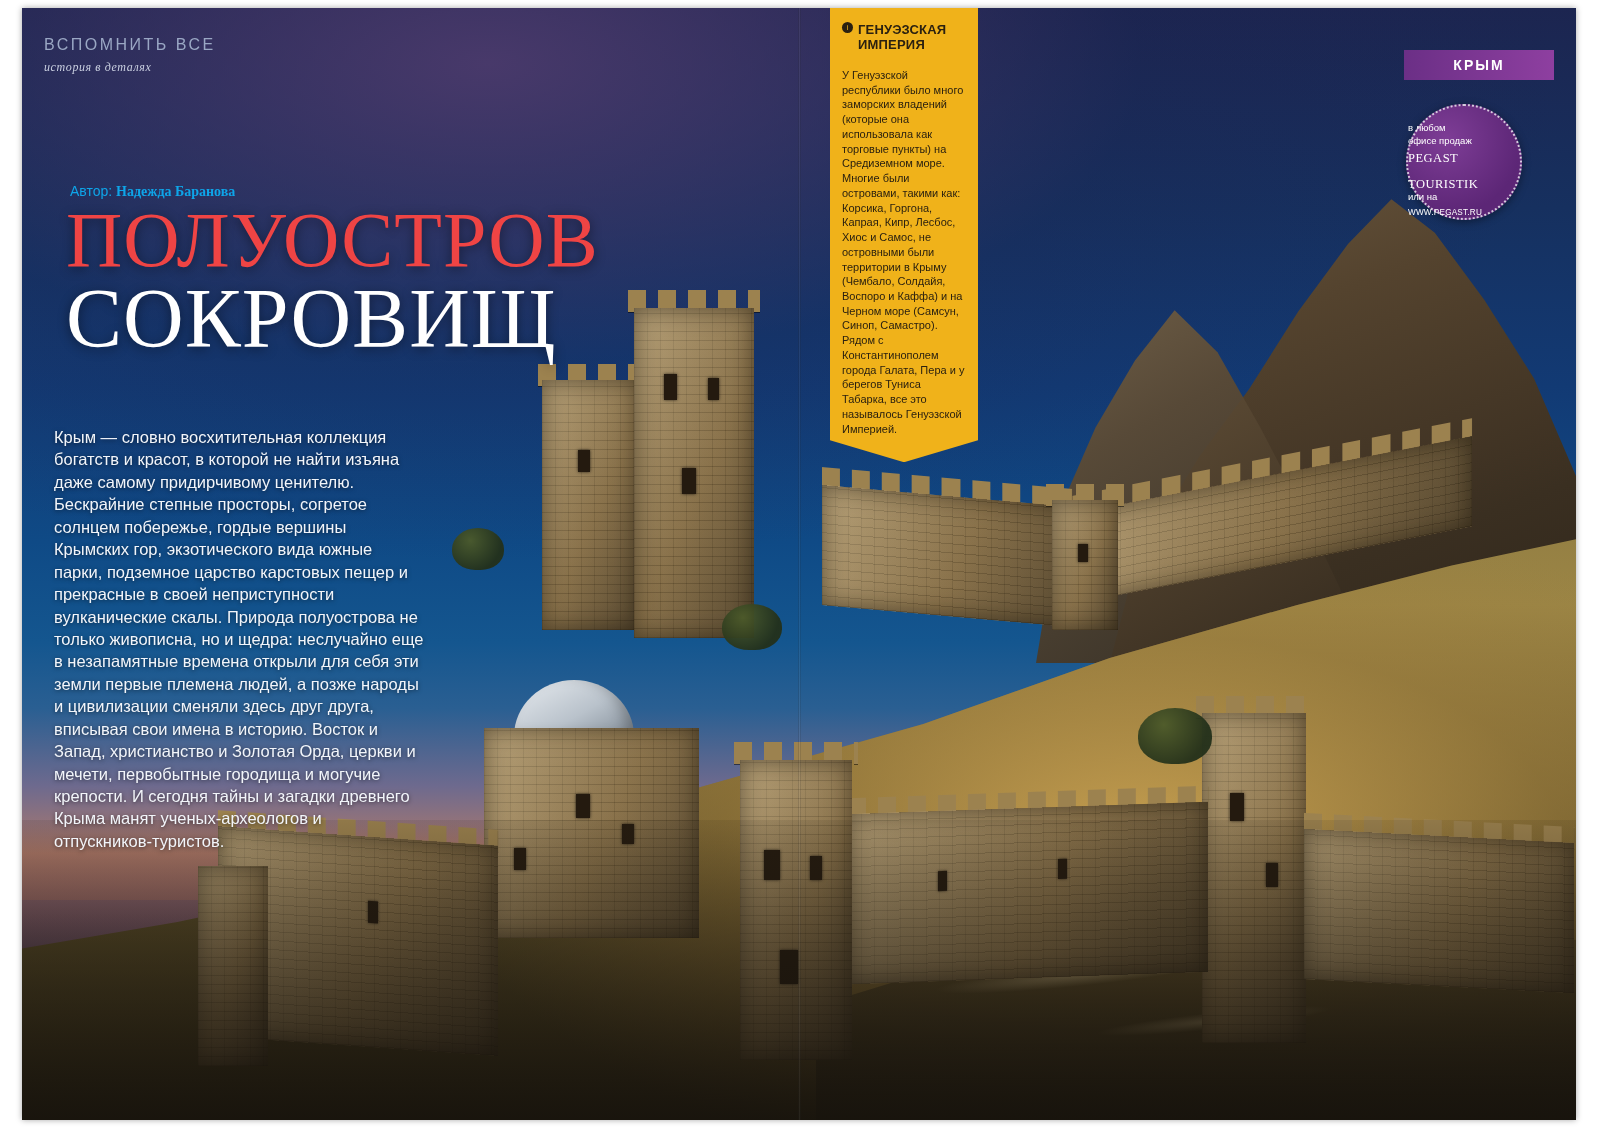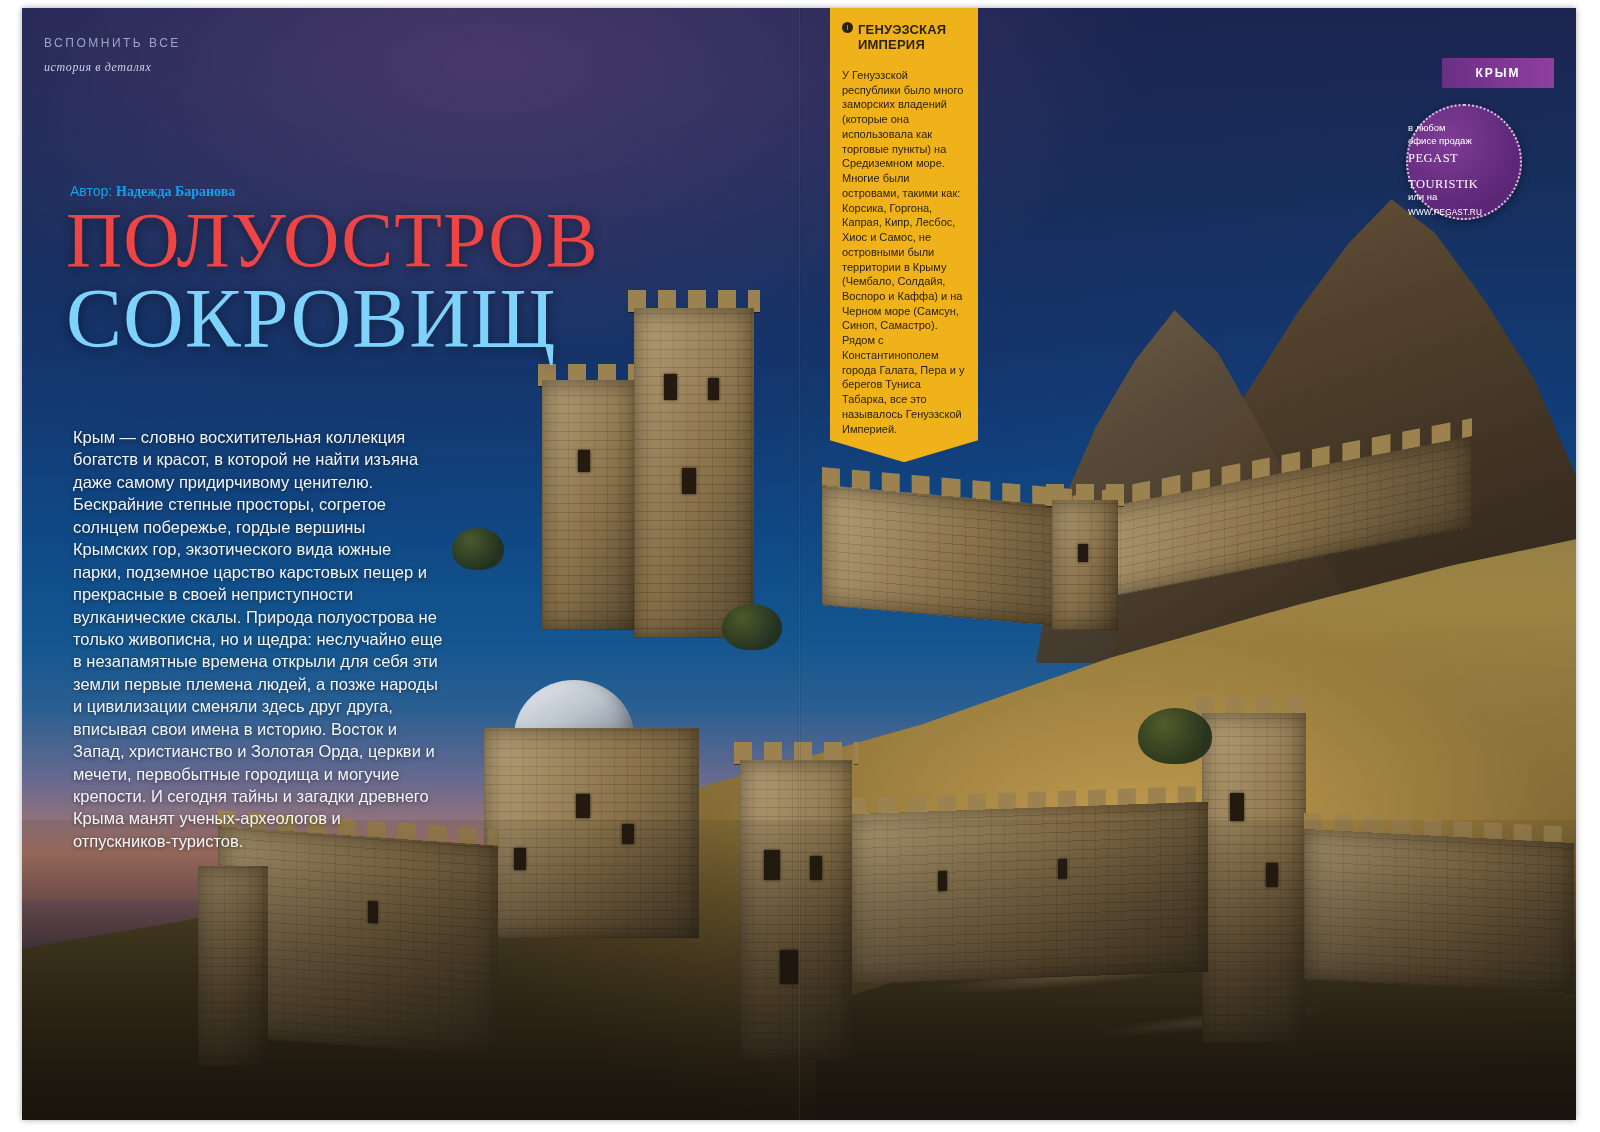--- a/index.html
+++ b/index.html
@@ -193,21 +193,21 @@
     opacity: .95;
   }
 
   
   .kicker {
     position: absolute;
     left: 22px;
     top: 28px;
     color: #9aa7c4;
     letter-spacing: 2.5px;
-    font-size: 12px;
+    font-size: 16px;
   }
   .kicker-sub {
     position: absolute;
     left: 22px;
     top: 52px;
     color: #c9cfe0;
     font-family: "Liberation Serif", serif;
     font-style: italic;
     font-size: 12px;
     letter-spacing: .6px;
@@ -231,50 +231,49 @@
   }
   .headline1 {
     top: 196px;
     font-size: 78px;
     color: #ef4444;
     text-shadow: 0 2px 12px rgba(0,0,0,.45);
   }
   .headline2 {
     top: 272px;
     font-size: 84px;
-    color: #7dd3fc;
+    color: #ffffff;
     text-shadow: 0 2px 12px rgba(0,0,0,.45);
   }
   .lede {
     position: absolute;
-    left: 51px;
+    left: 32px;
     top: 418px;
     width: 370px;
     color: #f2f5fa;
     font-size: 16.5px;
     line-height: 1.36;
     text-shadow: 0 1px 4px rgba(0,0,0,.55);
   }
 
   
   .region-tag {
     position: absolute;
     right: 22px;
     top: 42px;
-    width: 112px;
+    width: 150px;
     height: 30px;
     background: linear-gradient(to right, #6b2f86, #8e3fa0);
     color: #fff;
-    font-size: 12px;
+    font-size: 14px;
     letter-spacing: 2px;
     display: flex;
     align-items: center;
     justify-content: center;
     font-weight: bold;
-    margin-top: 8px;
   }
 
   
   .seal {
     position: absolute;
     right: 54px;
     top: 96px;
     width: 116px;
     height: 116px;
     border-radius: 50%;

